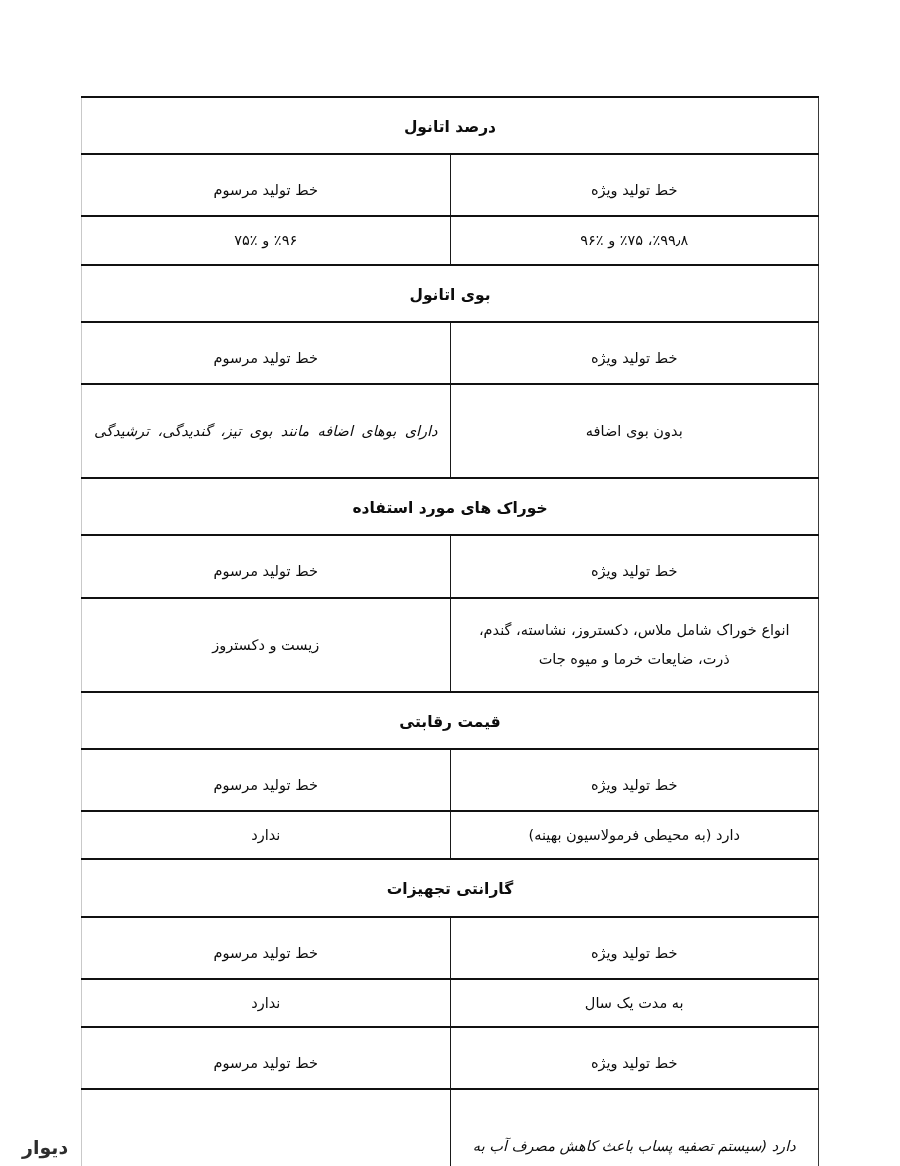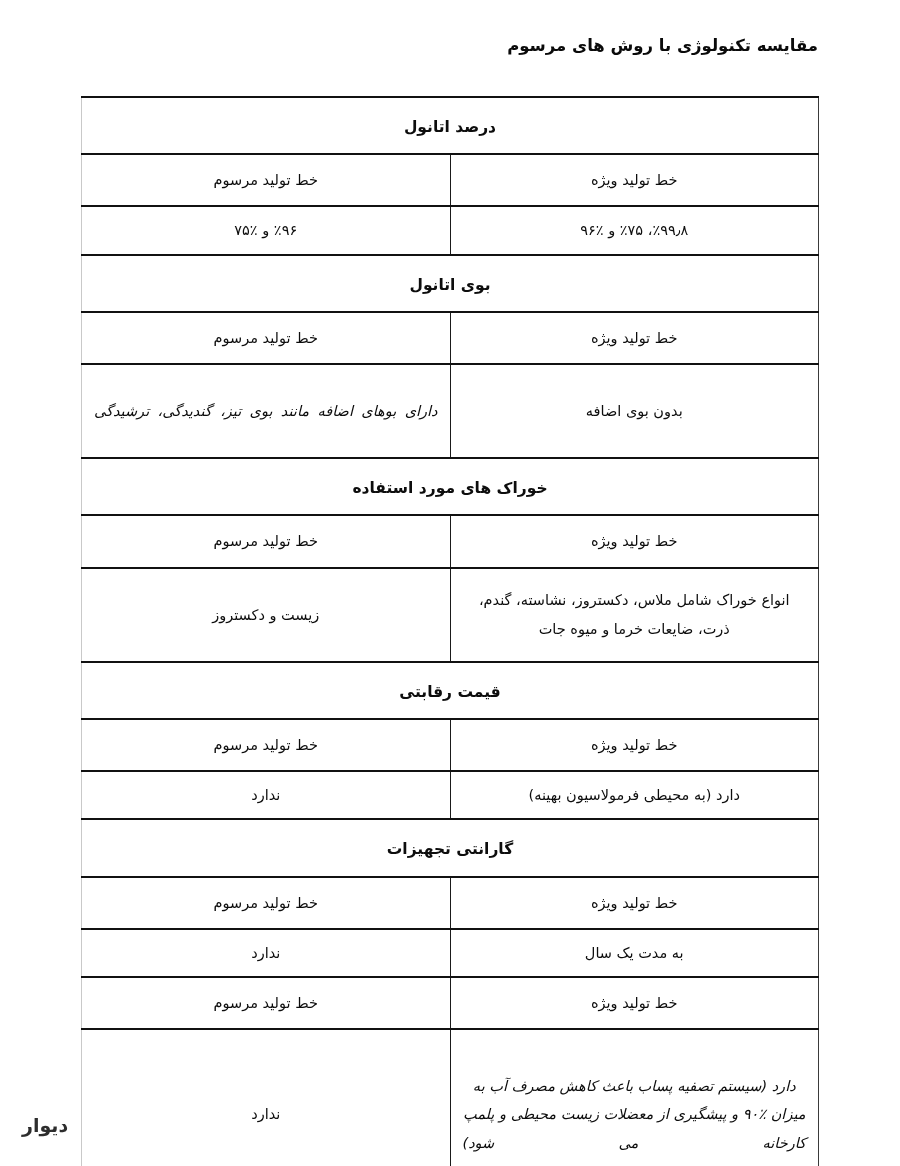--- a/index.html
+++ b/index.html
@@ -70,21 +70,21 @@
     padding-top: 14px;
     padding-bottom: 11px;
     border-left: 1.6px solid #c9c9c9;
     border-right: 1.6px solid #3a3a3a;
   }
 
   
   .colhead-row td {
     font-size: 14.5px;
     font-weight: normal;
-    padding-top: 11px;
+    padding-top: 21px;
     padding-bottom: 11px;
   }
 
   
   .cmp-table td.col-special {
     border-left: 1.8px solid #1a1a1a;
   }
   .cmp-table td.col-conventional {
     border-right: 1.8px solid #1a1a1a;
   }
@@ -103,36 +103,35 @@
   .tall {
     height: 74px;
   }
   .taller {
     height: 150px;
   }
 
   
   .watermark {
     position: absolute;
-    bottom: 30px;
+    bottom: 8px;
     left: 22px;
     font-size: 19px;
     font-weight: bold;
     color: #1c1c1c;
     direction: rtl;
     opacity: 0.92;
     letter-spacing: 0.5px;
   }
 </style>
 </head>
 <body>
 
 <div class="page">
 
-  <div class="doc-title">مقایسه تکنولوژی با روش های مرسوم</div>
 
   <table class="cmp-table">
     <tbody>
 
       <tr class="section-row">
         <td colspan="2">درصد اتانول</td>
       </tr>
       <tr class="colhead-row">
         <td class="col-special">خط تولید ویژه</td>
         <td class="col-conventional">خط تولید مرسوم</td>

